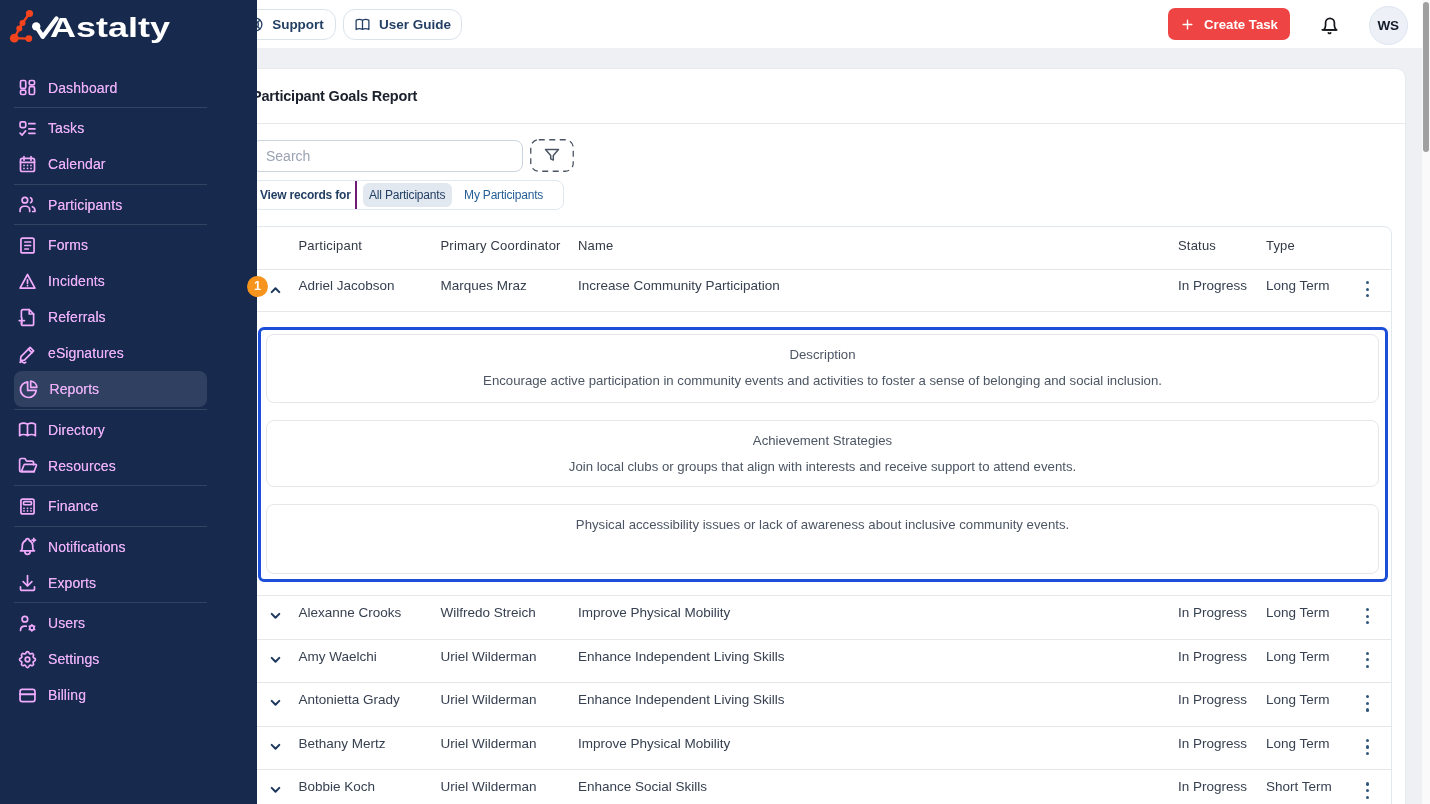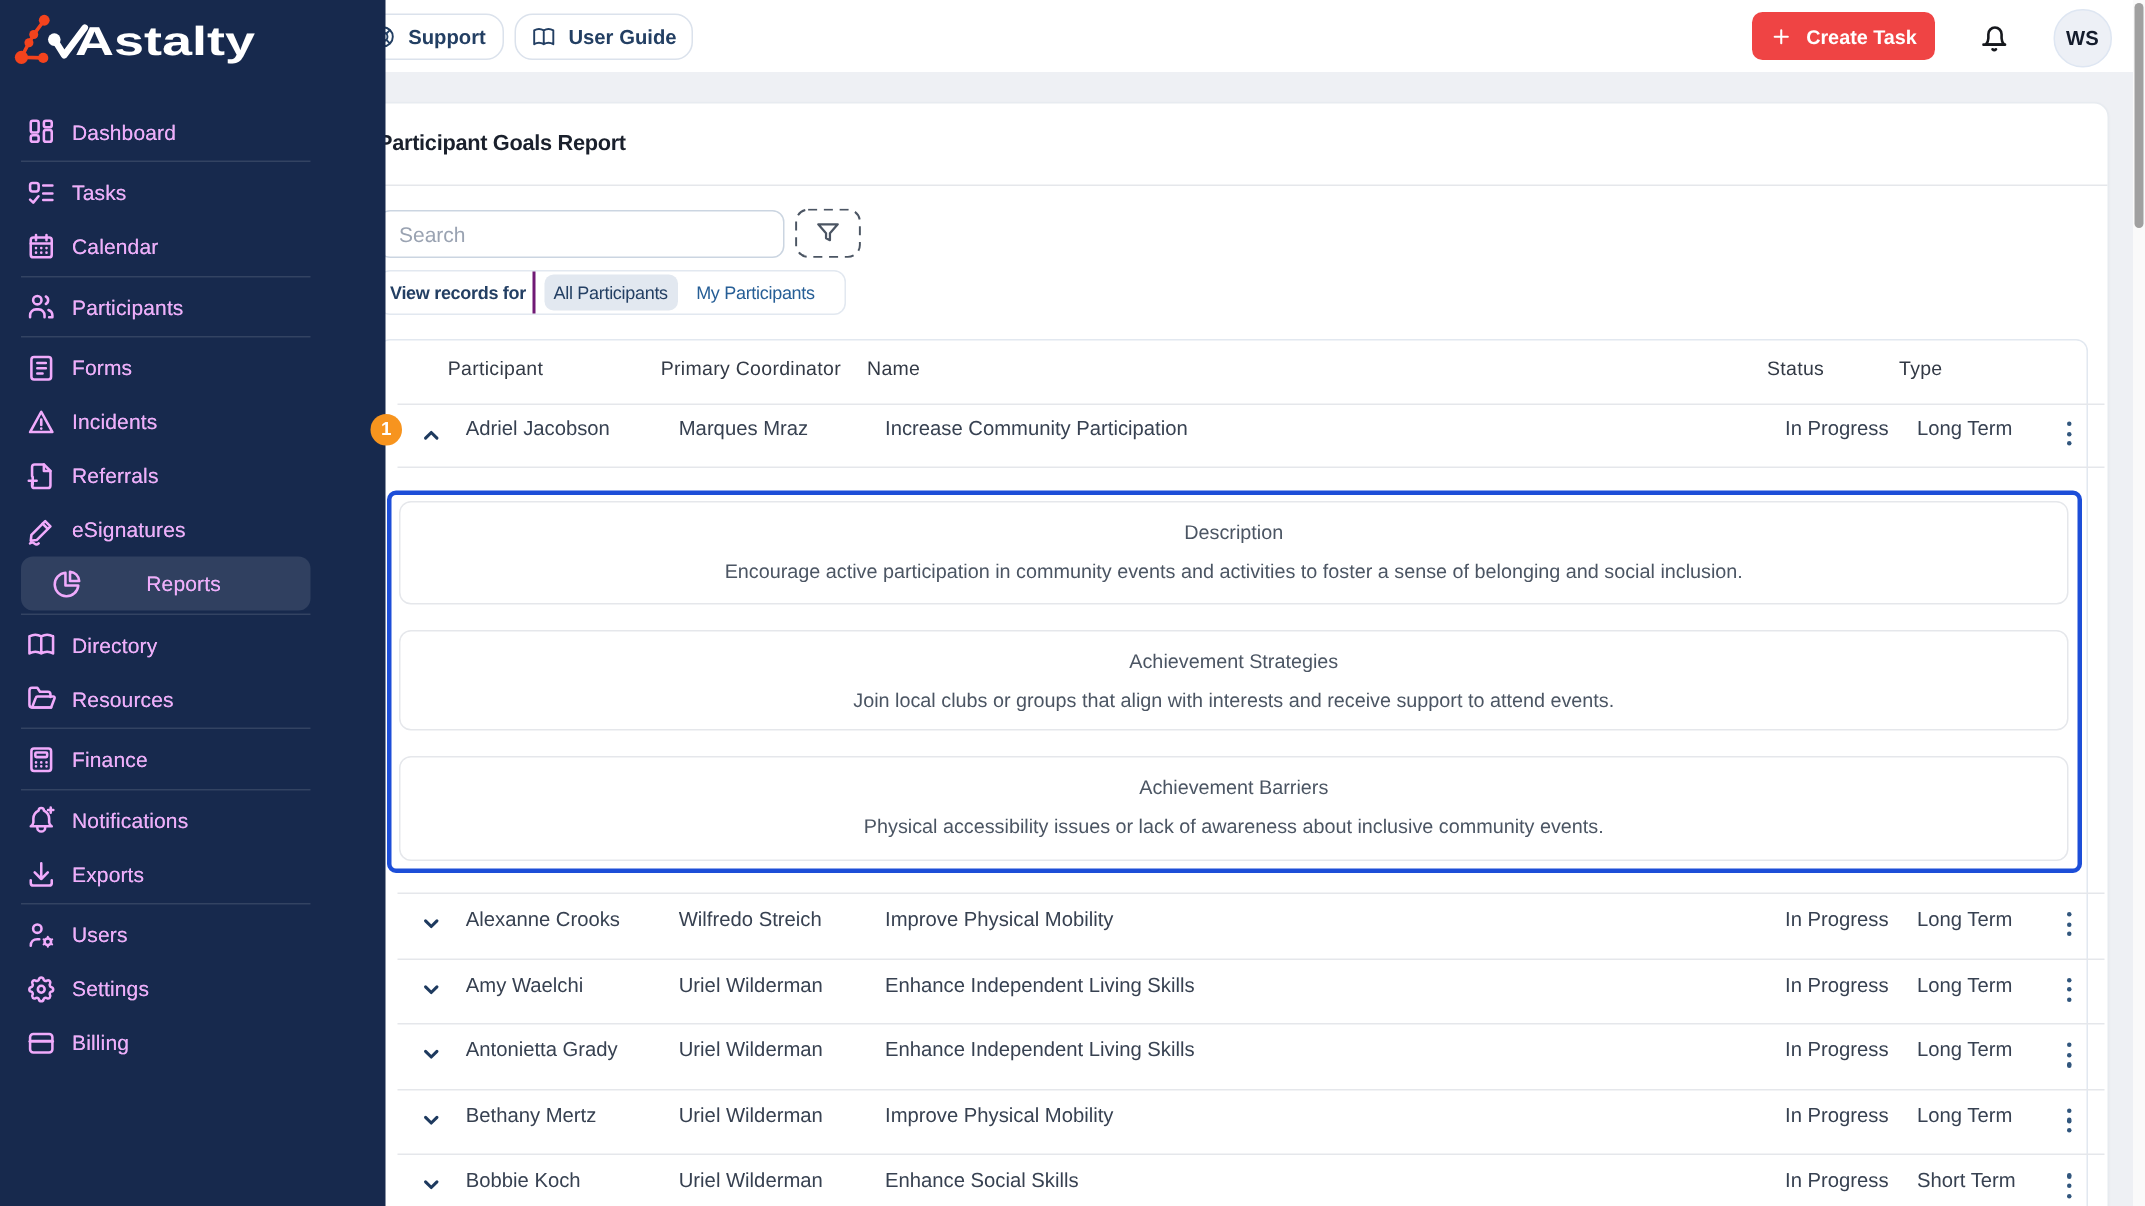--- a/index.html
+++ b/index.html
@@ -5,21 +5,21 @@
 * { margin:0; padding:0; box-sizing:border-box; }
 html,body { width:1430px; height:804px; overflow:hidden; font-family:"Liberation Sans", sans-serif; background:#eef0f4; }
 
 
 #sidebar { position:absolute; left:0; top:0; width:257px; height:804px; background:#17294d; z-index:5; }
 #logo { position:absolute; left:9px; top:9px; }
 .nav { position:absolute; left:0; top:69.5px; width:221px; }
 .nav-item { display:flex; align-items:center; height:36px; padding:0 0 0 16.5px; color:#f0abfc; font-size:14px; text-shadow:0 0 0.4px rgba(227,232,242,0.7); }
 .nav-item svg { width:21px; height:21px; flex:none; }
 .nav-item span { margin-left:10.5px; letter-spacing:.1px; }
-.nav-item.active { background:#304060; border-radius:8px; margin:0 14px; padding-left:20px; width:193px;gap:32px; }
+.nav-item.active { background:#304060; border-radius:8px; margin:0 14px; padding-left:4px; width:193px; }
 .nav-div { height:1px; background:rgba(255,255,255,.12); margin:1.75px 14px; }
 
 
 #topbar { position:absolute; left:221px; top:0; width:1201px; height:48px; background:#fff; }
 .tbtn { position:absolute; display:flex; align-items:center; justify-content:center; height:31px; border:1px solid #dbe2ec; border-radius:12px; background:#fff; color:#233f63; font-size:13.5px; font-weight:700; }
 .tbtn svg { width:17px; height:17px; margin-right:8px; }
 #createtask { position:absolute; left:947px; top:8px; width:122px; height:32px; background:#ef4444; border-radius:7px; color:#fff; font-size:13.2px; font-weight:700; display:flex; align-items:center; justify-content:center; }
 #createtask svg { width:15px; height:15px; margin-right:9px; }
 #bell { position:absolute; left:1097px; top:12.5px; width:23px; height:23px; color:#16181d; }
 #avatar { position:absolute; left:1148px; top:6px; width:38.5px; height:38.5px; border-radius:50%; background:#edf0f6; border:1px solid #dee6f2; color:#141c2c; font-size:13.5px; font-weight:700; display:flex; align-items:center; justify-content:center; }
@@ -31,21 +31,21 @@
 #search { position:absolute; left:16px; top:70.5px; width:271px; height:32px; border:1px solid #cbd5e1; border-radius:8px; display:flex; align-items:center; padding-left:13px; color:#9aa3b2; font-size:14px; }
 #filter { position:absolute; left:294px; top:69.5px; }
 #viewbar { position:absolute; left:16px; top:110.5px; height:30px; display:inline-flex; align-items:center; border:1px solid #e2e8f0; border-radius:8px; background:#fff; }
 #viewbar .lbl { font-size:12px; letter-spacing:-0.2px; font-weight:700; color:#233f63; padding:0 4px 0 7px; border-right:2px solid #701a75; height:28px; display:flex; align-items:center; }
 #viewbar .pill { margin-left:6px; background:#e2e8f0; border-radius:6px; font-size:12px; letter-spacing:-0.2px; color:#233f63; width:89px; height:24px; display:flex; align-items:center; justify-content:center; }
 #viewbar .link { font-size:12px; letter-spacing:-0.2px; color:#265e96; width:80px; text-align:center; margin:0 19px 0 12px; }
 
 
 #table { position:absolute; left:16px; top:157px; width:1140px; height:700px; border:1px solid #e2e8f0; border-radius:8px; }
 .th { position:absolute; top:0; height:42px; display:flex; align-items:center; padding-bottom:5px; font-size:13px; letter-spacing:0.2px; font-weight:400; color:#333a46; }
-.row { position:absolute; left:12px; width:100%; border-top:1px solid #e5e7eb;text-align:right; }
+.row { position:absolute; left:0; width:100%; border-top:1px solid #e5e7eb;text-align:right; }
 .cell { position:absolute; font-size:13.5px; color:#374151; white-space:nowrap; }
 .c1 { left:45.5px; } .c2 { left:187.5px; } .c3 { left:325px; } .c4 { left:925px; } .c5 { left:1013px; }
 .chev { position:absolute; left:15.5px; width:13px; height:13px; color:#1e3a5f; }
 .dots { position:absolute; left:1113px; width:4px; }
 .dots i { display:block; width:3.2px; height:3.2px; border-radius:50%; background:#31567d; margin:0 0 3.4px 0; }
 
 
 #badge { position:absolute; left:11px; top:206.5px; width:21px; height:21px; border-radius:50%; background:#f7941e; color:#fff; font-size:12.5px; font-weight:700; display:flex; align-items:center; justify-content:center; z-index:6; }
 #expand { position:absolute; left:21.5px; top:258px; width:1130px; height:255px; border:3px solid #1d4ed8; border-radius:6px;text-align:center; }
 .gcard { position:absolute; left:30px; width:1113px; background:#fff; border:1px solid #e5e7eb; border-radius:8px; padding:12px 10px; }
@@ -359,20 +359,19 @@
 <div id="expand">
  <div class="gcard" style="top:4px; height:68.5px; left:5.5px;">
         <div class="glbl">Description</div>
         <div class="gtxt">Encourage active participation in community events and activities to foster a sense of belonging and social inclusion.</div>
       </div>
  <div class="gcard" style="top:89.5px; height:67px; left:5.5px;">
         <div class="glbl">Achievement Strategies</div>
         <div class="gtxt">Join local clubs or groups that align with interests and receive support to attend events.</div>
       </div>
  <div class="gcard" style="top:174px; height:69.5px; left:5.5px;">
-        <div class="glbl">Achievement Barriers</div>
         <div class="gtxt">Physical accessibility issues or lack of awareness about inclusive community events.</div>
       </div>
     </div>
   </div>
 
 <div id="sbtrack"></div>
 <div id="sbthumb"></div>
 
 </body></html>

